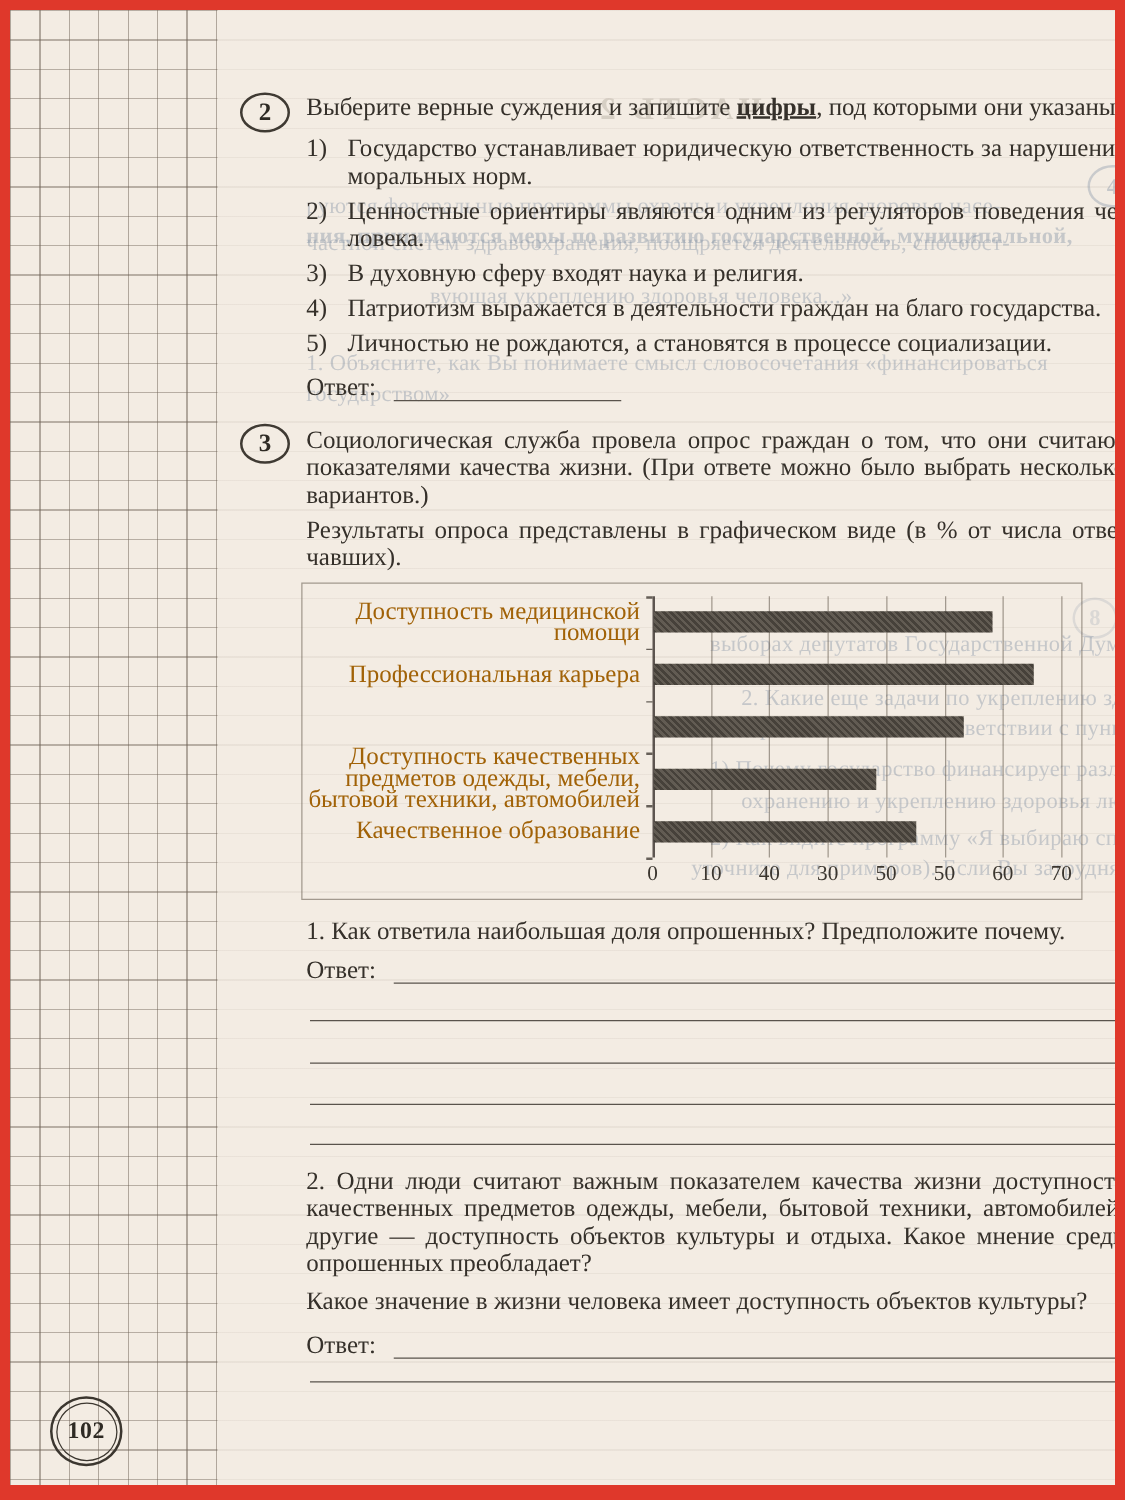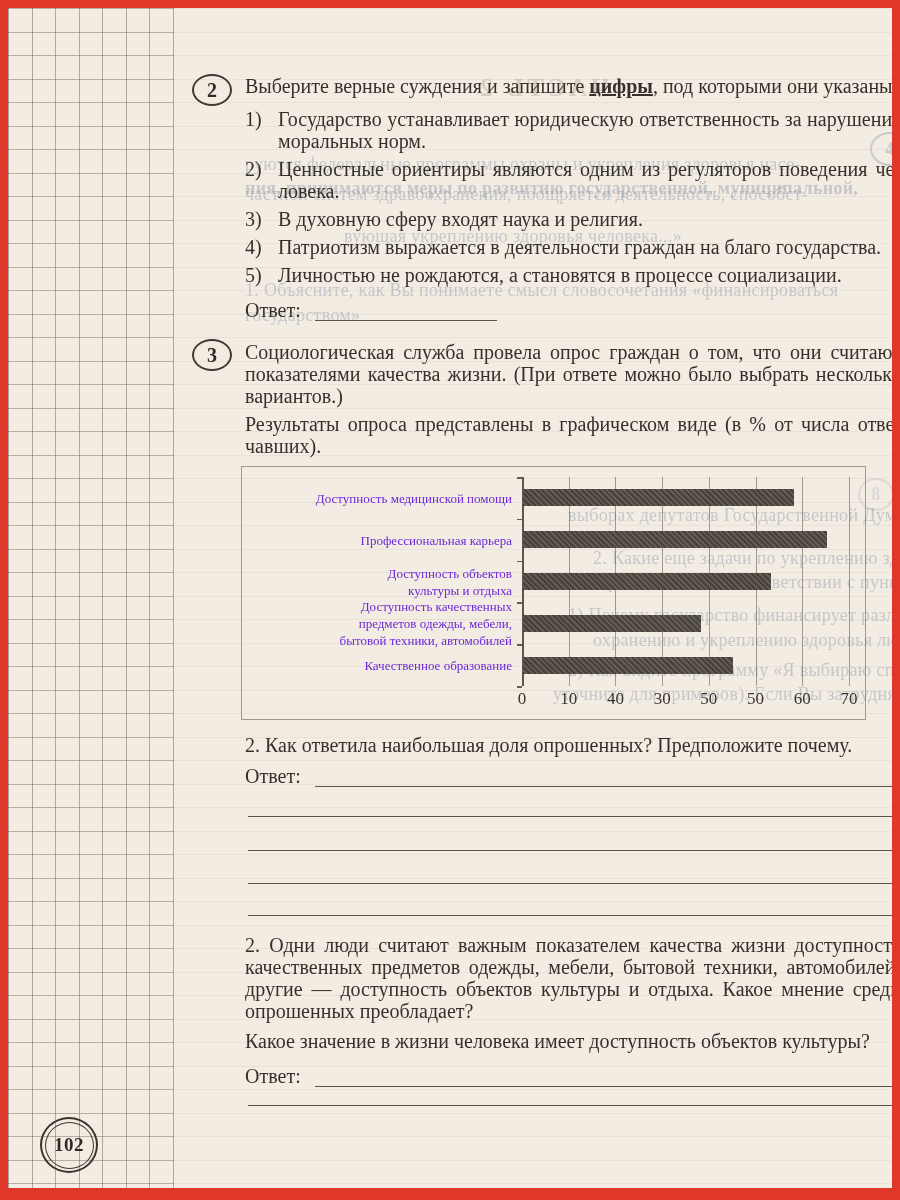--- a/index.html
+++ b/index.html
@@ -70,21 +70,21 @@
   .gridline{position:absolute;top:10px;height:209px;width:1px;background:rgba(80,70,58,.5);}
   .gridline.axis{width:2px;background:rgba(55,48,42,.8);}
   .tickmark{position:absolute;width:5px;height:1.5px;background:rgba(55,48,42,.75);}
   .cbar{
     position:absolute;height:17px;
     background-color:#5a534a;
     background-image:repeating-linear-gradient(45deg, rgba(0,0,0,.22) 0 2px, rgba(255,255,255,.05) 2px 4px);
   }
   .clabel{
     position:absolute;text-align:right;white-space:pre-line;
-    font-size:13px;line-height:17px;color:#6d28d9;transform:translateY(-50%);
+    font-size:20px;line-height:17px;color:#a16207;transform:translateY(-50%);
   }
   .xtick{
     position:absolute;top:222px;width:40px;margin-left:-20px;text-align:center;
     font-size:17px;color:#3a352e;
   }
 
   .badge{
     position:absolute;left:32px;top:1109px;width:58px;height:56px;box-sizing:border-box;
     border:2.5px solid #3b362f;border-radius:50%;
   }
@@ -183,31 +183,29 @@
         <div class="tickmark" style="left: 275px; top: 51.8px;"></div>
         <div class="tickmark" style="left: 275px; top: 93.6px;"></div>
         <div class="tickmark" style="left: 275px; top: 135.4px;"></div>
         <div class="tickmark" style="left: 275px; top: 177.2px;"></div>
         <div class="tickmark" style="left: 275px; top: 219px;"></div>
         <div class="cbar" style="left: 281px; top: 22.4px; width: 270.943px; background-color: rgb(90, 83, 74);"></div>
         <div class="clabel" style="right: 353px; top: 30.9px;">Доступность медицинской помощи</div>
         <div class="cbar" style="left: 281px; top: 64.2px; width: 303.643px; background-color: rgb(90, 83, 74);"></div>
         <div class="clabel" style="right: 353px; top: 72.7px;">Профессиональная карьера</div>
         <div class="cbar" style="left: 281px; top: 106px; width: 247.586px; background-color: rgb(90, 83, 74);"></div>
-        <div class="clabel" style="right: 353px; top: 114.5px;">Доступность объектов
-культуры и отдыха</div>
         <div class="cbar" style="left: 281px; top: 147.8px; width: 177.514px; background-color: rgb(90, 83, 74);"></div>
         <div class="clabel" style="right: 353px; top: 156px;">Доступность качественных
 предметов одежды, мебели,
 бытовой техники, автомобилей</div>
         <div class="cbar" style="left: 281px; top: 189.6px; width: 210.214px; background-color: rgb(90, 83, 74);"></div>
         <div class="clabel" style="right: 353px; top: 198.1px;">Качественное образование</div>
       </div>
 
-    <div class="block nowrap" style="top:726px;">2. Как ответила наибольшая доля опрошенных? Предположите почему.</div>
+    <div class="block nowrap" style="top:726px;">1. Как ответила наибольшая доля опрошенных? Предположите почему.</div>
 
     <div class="block" style="top:757px;">
       <div class="ansrow">
         <span class="anslabel">Ответ:</span>
         <span class="ansline grow"></span>
       </div>
     </div>
     <div class="longline" style="top:808px;"></div>
     <div class="longline" style="top:842px;"></div>
     <div class="longline" style="top:875px;"></div>

